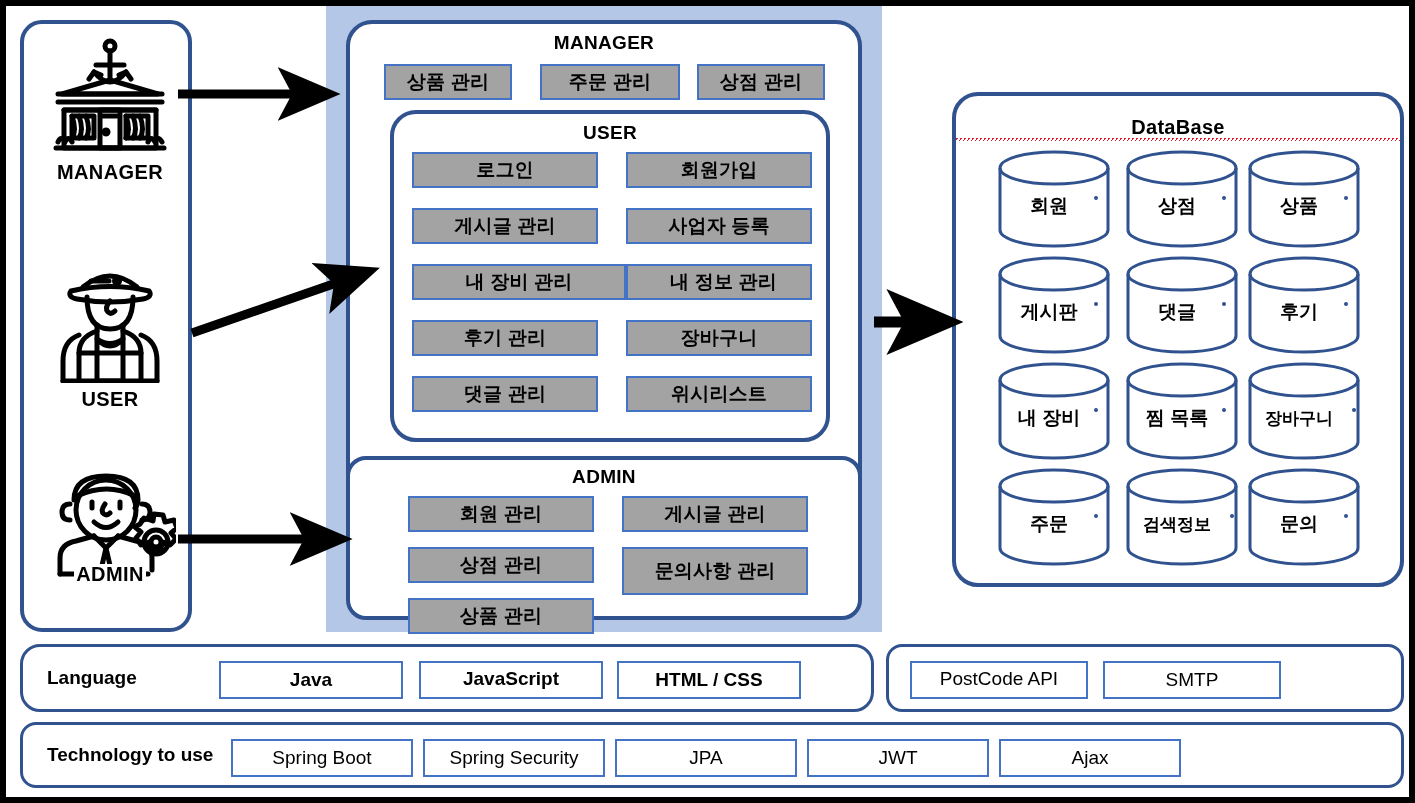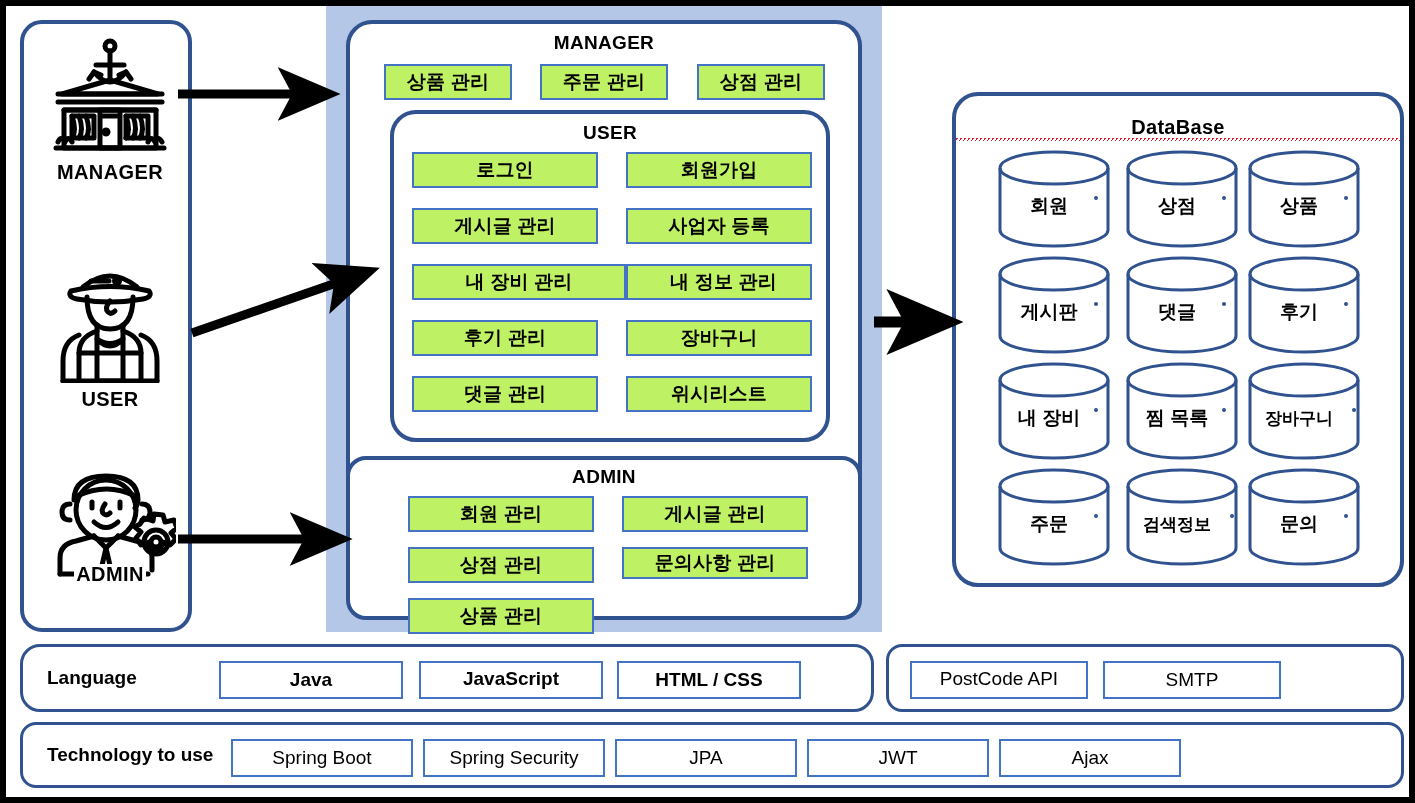--- a/index.html
+++ b/index.html
@@ -41,21 +41,21 @@
   .actor-icon{display:block;}
   
   .sec-title{
     position:absolute;left:0;right:0;text-align:center;
     font-size:19px;font-weight:700;color:#000;letter-spacing:.3px;
   }
   
   .chip{
     position:absolute;
     border:2px solid #4472c4;
-    background:#bef264;
+    background:#a3a3a3;
     display:flex;align-items:center;justify-content:center;
     font-size:19px;font-weight:700;color:#000;
     box-sizing:border-box;
     letter-spacing:.2px;
   }
   
   #manager-panel{left:340px;top:14px;width:516px;height:600px;border-radius:26px;}
   #user-panel{left:384px;top:104px;width:440px;height:332px;border-radius:26px;}
   #admin-panel{left:340px;top:450px;width:516px;height:164px;border-radius:20px;}
   
@@ -192,21 +192,21 @@
           </g>
         </svg>
       </span>
       <span class="actor-label" style="position:relative;top:-26px;background:#fff;padding:0 2px;">ADMIN</span>
     </div>
   </div>
 
   <div class="panel" id="manager-panel">
     <div class="sec-title" style="top:8px;">MANAGER</div>
     <div class="chip" style="left:34px;top:40px;width:128px;height:36px;">상품 관리</div>
-    <div class="chip" style="left:190px;top:40px;width:128px;height:36px;">주문 관리</div>
+    <div class="chip" style="left:190px;top:40px;width:140px;height:36px;">주문 관리</div>
     <div class="chip" style="left:347px;top:40px;width:128px;height:36px;">상점 관리</div>
   </div>
 
   <div class="panel" id="user-panel">
     <div class="sec-title" style="top:8px;">USER</div>
 
     <div class="chip" style="left:18px;top:38px;width:186px;height:36px;">로그인</div>
     <div class="chip" style="left:232px;top:38px;width:186px;height:36px;">회원가입</div>
 
     <div class="chip" style="left:18px;top:94px;width:186px;height:36px;">게시글 관리</div>
@@ -222,21 +222,21 @@
     <div class="chip" style="left:232px;top:262px;width:186px;height:36px;">위시리스트</div>
   </div>
 
   <div class="panel" id="admin-panel">
     <div class="sec-title" style="top:6px;">ADMIN</div>
 
     <div class="chip" style="left:58px;top:36px;width:186px;height:36px;">회원 관리</div>
     <div class="chip" style="left:272px;top:36px;width:186px;height:36px;">게시글 관리</div>
 
     <div class="chip" style="left:58px;top:87px;width:186px;height:36px;">상점 관리</div>
-    <div class="chip" style="left:272px;top:87px;width:186px;height:32px;">문의사항 관리</div>
+    <div class="chip" style="left:272px;top:87px;width:186px;height:48px;">문의사항 관리</div>
 
     <div class="chip" style="left:58px;top:138px;width:186px;height:36px;">상품 관리</div>
   </div>
 
   <div class="panel" id="db-panel">
     <div class="sec-title sq" id="db-title">DataBase</div>
 
     <div class="cyl" style="left:40px;top:54px;">
       <svg width="116" height="98" viewBox="0 0 116 98">
           <g fill="none" stroke="#30528f" stroke-width="3">

